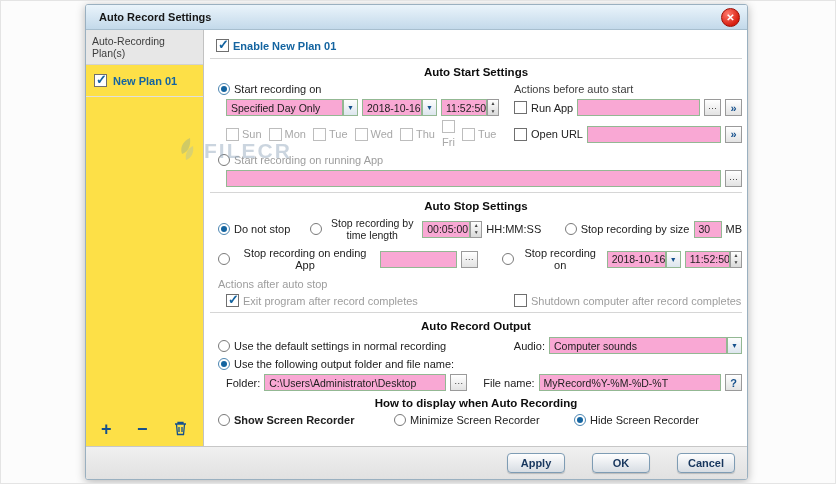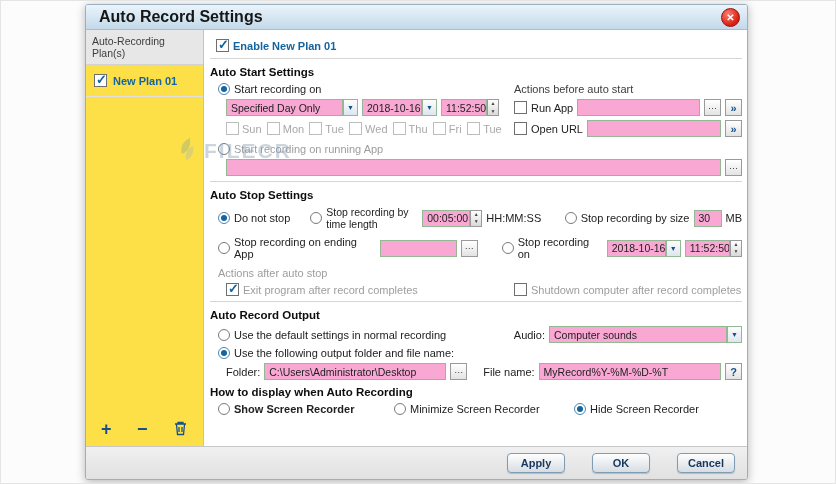--- a/index.html
+++ b/index.html
@@ -6,38 +6,38 @@
   html,body { width:836px; height:484px; }
   body { font-family:"Liberation Sans", sans-serif; background:#ffffff; }
   .stage { position:relative; width:836px; height:484px; background:#fcfcfc; border:1px solid #e4e4e4; overflow:hidden; }
 
   .dialog { position:absolute; left:84px; top:3px; width:663px; height:476px; background:#ffffff;
             border:1px solid #9ab0c0; border-radius:3px; box-shadow:0 2px 10px rgba(0,0,0,.28);
             display:flex; flex-direction:column; overflow:hidden; }
 
   .titlebar { flex:none; height:25px; background:linear-gradient(#eaf4fb,#c3d9ea); border-bottom:1px solid #a7bece;
               display:flex; align-items:center; padding:0 7px 0 13px; }
-  .title { font-size:16px; font-weight:bold; color:#161616; }
+  .title { font-size:11px; font-weight:bold; color:#161616; }
   .close-btn { margin-left:auto; width:19px; height:19px; border-radius:50%;
                background:radial-gradient(circle at 35% 30%, #ff7a6e, #d81e10 70%);
                border:1px solid #9c0d04; color:#fff; font-size:10px; font-weight:bold;
                display:flex; align-items:center; justify-content:center; cursor:pointer; }
 
   .content { flex:1; display:flex; min-height:0; }
 
   
   .sidebar { width:118px; flex:none; border-right:1px solid #c2c2c2; display:flex; flex-direction:column; background:#fde047; }
   .sb-header { background:#e7e7e7; border-bottom:1px solid #d2d2d2; font-size:10.5px; color:#3d3d3d; padding:5px 6px; }
   .sb-item { display:flex; align-items:center; gap:6px; padding:9px 8px; border-bottom:1px solid #e0e0e0; cursor:pointer; }
   .sb-item-label { font-size:11px; font-weight:bold; color:#1464a0; }
   .sb-toolbar { margin-top:auto; display:flex; align-items:center; justify-content:space-between; padding:4px 15px 8px; }
   .sb-tool { color:#15508c; font-size:18px; font-weight:bold; line-height:16px; cursor:pointer; }
 
   
-  .main { flex:1; min-width:0; padding:5px 5px 0 6px; font-size:11px; color:#222; display:flex; flex-direction:column; }
+  .main { flex:1; min-width:0; padding:5px 5px 0 6px; font-size:11px; color:#222; display:flex; flex-direction:column;text-align:center; }
   .row { display:flex; align-items:center; gap:4px; margin:2px 0; padding-left:2px; }
   .hdiv { border-top:1px solid #d6d6d6; margin:3px 0; }
   .sect { font-size:11.5px; font-weight:bold; color:#0d0d0d; margin:4px 0 3px 0; }
   .split { display:grid; grid-template-columns:290px 1fr; align-items:center; margin:2px 0; }
   .cell { display:flex; align-items:center; gap:4px; min-width:0; }
   .cell.right { padding-left:14px; }
 
   .blue-bold { color:#1464a0; font-weight:bold; }
   .gray { color:#9d9d9d; }
   .dim { color:#a8a8a8; }
@@ -174,21 +174,21 @@
                 <span class="dim">Tue</span>
               </span>
             <span class="cell" style="gap:3px;">
                 <span class="cb disabled"></span>
                 <span class="dim">Wed</span>
               </span>
             <span class="cell" style="gap:3px;">
                 <span class="cb disabled"></span>
                 <span class="dim">Thu</span>
               </span>
-            <span class="cell" style="gap:3px;">
+            <span class="cell" style="gap:3px;flex-direction:column;">
                 <span class="cb disabled"></span>
                 <span class="dim">Fri</span>
               </span>
             <span class="cell" style="gap:3px;">
                 <span class="cb disabled"></span>
                 <span class="dim">Tue</span>
               </span>
           </div>
           <div class="cell right">
             <span class="cb"></span>

